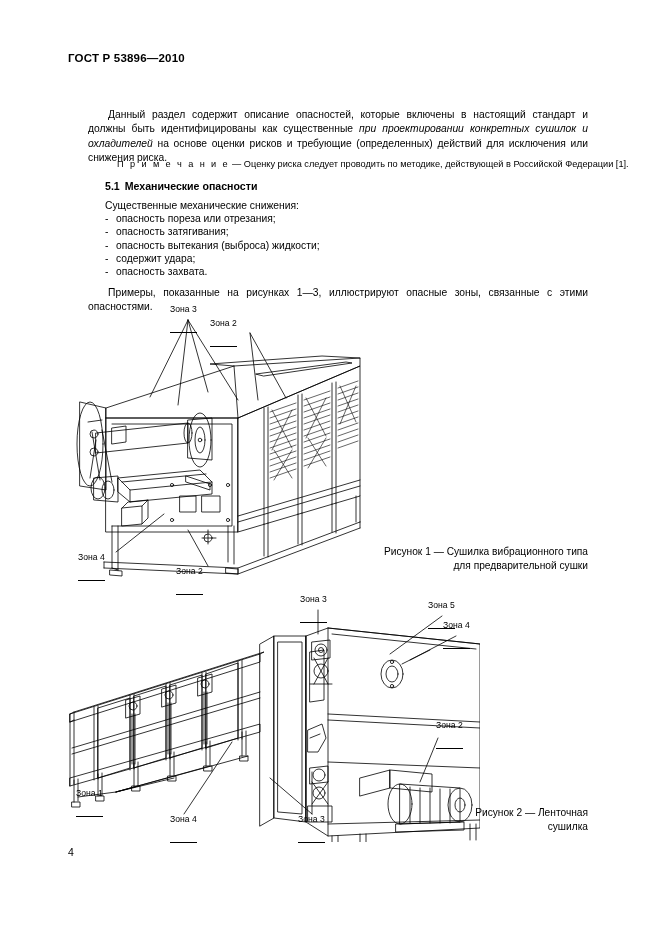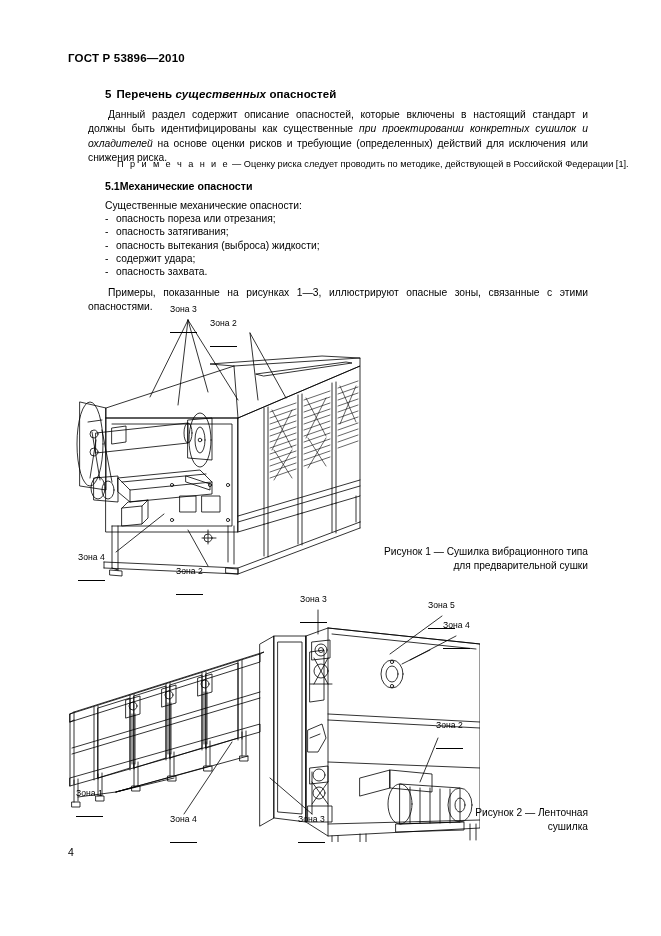--- a/index.html
+++ b/index.html
@@ -73,21 +73,21 @@
   }
 
   
   .subsection-heading {
     position: absolute;
     left: 105px;
     top: 180px;
     font-size: 10.6px;
     font-weight: bold;
   }
-  .subsection-heading .num { }
+  .subsection-heading .num { margin-right: 5px; }
 
   
   .list-block {
     position: absolute;
     left: 105px;
     top: 199px;
     font-size: 10.3px;
     line-height: 13.2px;
   }
   .list-lead { margin: 0; padding: 0; }
@@ -143,34 +143,31 @@
     font-size: 10.5px;
   }
 </style>
 </head>
 <body>
 
 <div class="page">
 
   <div class="doc-header">ГОСТ Р 53896—2010</div>
 
-  <div class="section-heading">
-    <span class="num">5</span><span>Перечень </span><span class="ital">существенных</span><span> опасностей</span>
-  </div>
 
   <div class="intro-para"><span>Данный раздел содержит описание опасностей, которые включены в настоящий стандарт и должны быть идентифицированы как существенные </span><span class="ital">при проектировании конкретных сушилок и охладителей</span><span> на основе оценки рисков и требующие (определенных) действий для исключения или снижения риска.</span></div>
 
   <div class="note-line"><span class="note-word">П р и м е ч а н и е</span><span> — Оценку риска следует проводить по методике, действующей в Российской Федерации [1].</span></div>
 
   <div class="subsection-heading">
     <span class="num">5.1</span><span>Механические опасности</span>
   </div>
 
   <div class="list-block">
-    <div class="list-lead">Существенные механические опасности:</div>
+    <div class="list-lead">Существенные механические снижения:</div>
     <div class="list-item"><span class="dash">-</span><span>опасность пореза или отрезания;</span></div>
     <div class="list-item"><span class="dash">-</span><span>опасность затягивания;</span></div>
     <div class="list-item"><span class="dash">-</span><span>опасность вытекания (выброса) жидкости;</span></div>
     <div class="list-item"><span class="dash">-</span><span>содержит удара;</span></div>
     <div class="list-item"><span class="dash">-</span><span>опасность захвата.</span></div>
   </div>
 
   <div class="closing-para">Примеры, показанные на рисунках 1—3, иллюстрируют опасные зоны, связанные с этими опасностями.</div>
 
   <div class="figure" id="figure1">

